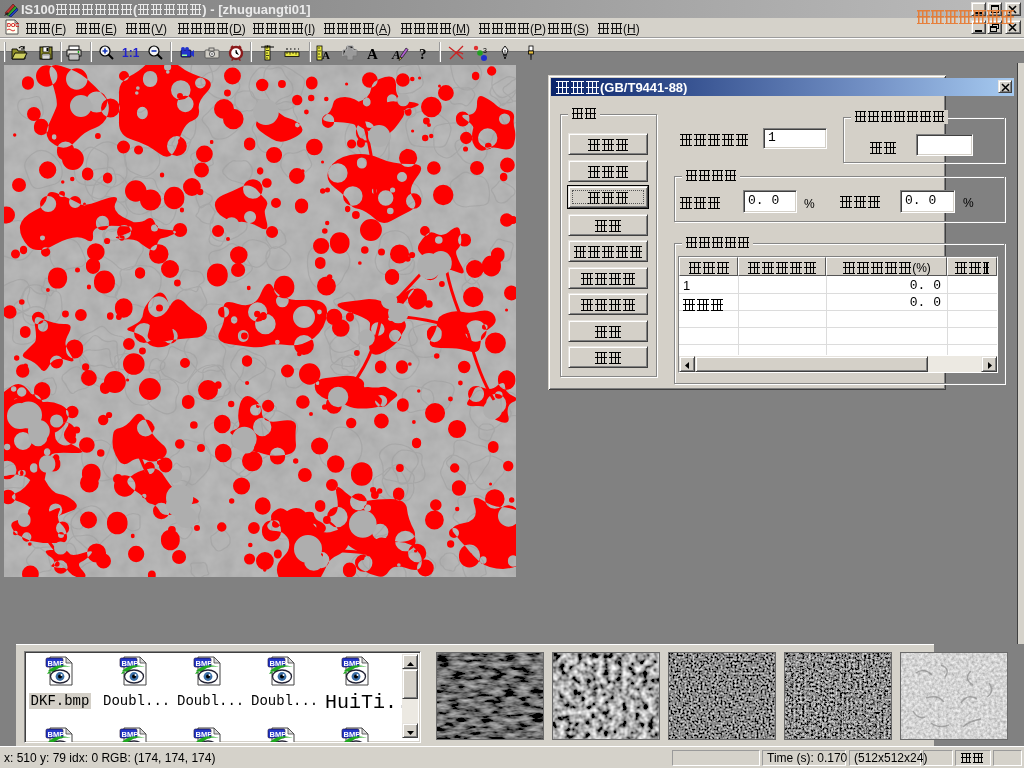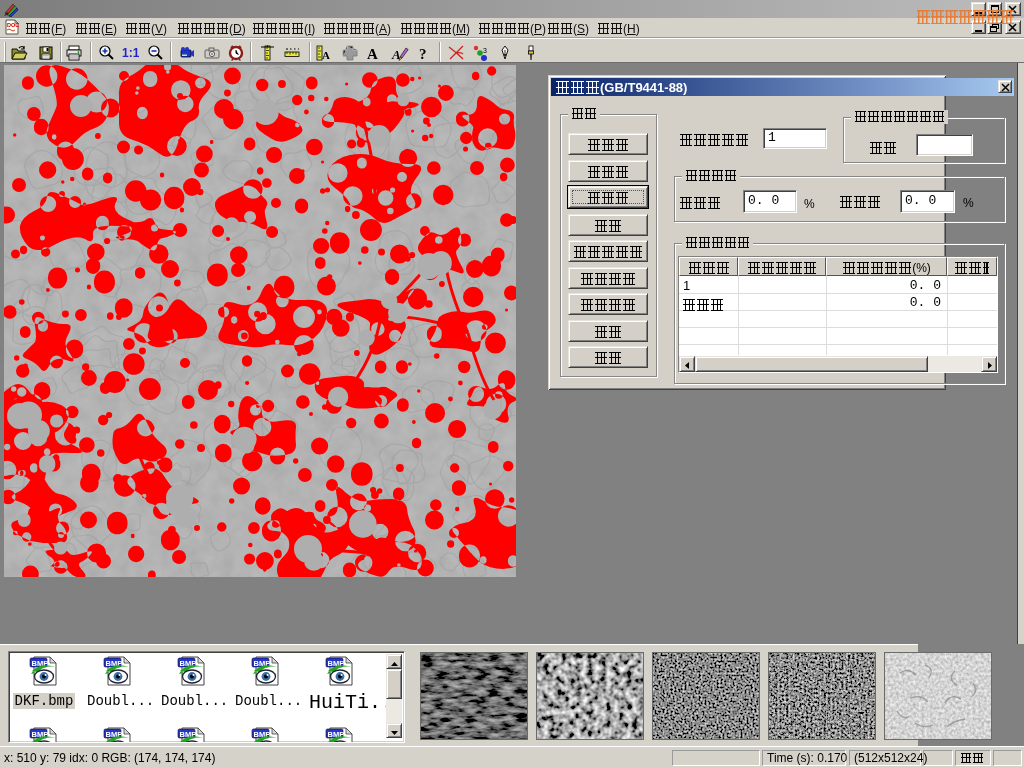--- a/index.html
+++ b/index.html
@@ -27,20 +27,21 @@
 .groove{border:1px solid #868686;box-shadow:inset 1px 1px 0 #fff,1px 1px 0 #fff}
 .glabel{position:absolute;top:-8px;left:7px;background:#d4d0c8;padding:0 3px;font-size:13px;line-height:14px;color:#000}
 </style><style>.hc{background:#d4d0c8;border:1px solid;border-color:#fff #555 #555 #fff;text-align:center;line-height:17px;overflow:hidden}</style></head><body>
 <div class="abs" style="left:0;top:0;width:1024px;height:18px;background:linear-gradient(90deg,#7d7d7d,#bcbcbc)">
 <svg class="abs" style="left:3px;top:1px" width="16" height="16" viewBox="0 0 16 16">
 <path d="M2 12 L10 3 L12 5 L4 14 Z" fill="#c03030" stroke="#400" stroke-width=".5"></path>
 <path d="M4 14 L12 5 L14 7 L6 15 Z" fill="#30a030" stroke="#040" stroke-width=".5"></path>
 <path d="M6 15 L14 7 L15 9 L8 16 Z" fill="#2040c0" stroke="#004" stroke-width=".5"></path>
 <path d="M1 15 L4 11 L6 13 Z" fill="#222"></path>
     </svg>
+<div class="abs" style="left:21px;top:2px;font-size:13px;font-weight:bold;color:#ebebeb;white-space:nowrap">IS100<i class="g "></i><i class="g "></i><i class="g "></i><i class="g "></i><i class="g "></i><i class="g "></i>(<i class="g "></i><i class="g "></i><i class="g "></i><i class="g "></i><i class="g "></i>) - [zhuguangti01]</div>
 <div class="abs btn3d" style="left:971px;top:2px;width:15px;height:14px">
       <div class="abs" style="left:3px;top:9px;width:7px;height:2px;background:#000"></div>
     </div>
     <div class="abs btn3d" style="left:987px;top:2px;width:15px;height:14px">
       <div class="abs" style="left:3px;top:2px;width:8px;height:8px;border:1px solid #000;border-top-width:2px"></div>
     </div>
     <div class="abs btn3d" style="left:1005px;top:2px;width:16px;height:14px">
       <svg class="abs" style="left:2px;top:2px" width="9" height="9" viewBox="0 0 9 9">
         <path d="M1 1 L8 8 M8 1 L1 8" stroke="#000" stroke-width="1.6"></path>
       </svg>
@@ -69,21 +70,21 @@
     <div class="abs btn3d" style="left:987px;top:2px;width:15px;height:14px">
       <div class="abs" style="left:4px;top:2px;width:7px;height:6px;border:1px solid #000;border-top-width:2px"></div>
       <div class="abs" style="left:2px;top:5px;width:7px;height:6px;border:1px solid #000;border-top-width:2px;background:#d4d0c8"></div>
     </div>
     <div class="abs btn3d" style="left:1005px;top:2px;width:16px;height:14px">
       <svg class="abs" style="left:2px;top:2px" width="9" height="9" viewBox="0 0 9 9">
         <path d="M1 1 L8 8 M8 1 L1 8" stroke="#000" stroke-width="1.6"></path>
       </svg>
     </div>
 </div>
-<div class="abs" style="left:0;top:38px;width:1024px;height:25px;background:#d5d2ca;border-bottom:1px solid #6e6e6e;border-top:1px solid #fff">
+<div class="abs" style="left:0;top:38px;width:1024px;height:14px;background:#d5d2ca;border-bottom:1px solid #6e6e6e;border-top:1px solid #fff">
 <div class="abs" style="left:4px;top:3px;width:2px;height:20px;border-left:1px solid #fff;border-right:1px solid #9a9a9a"></div>
 <div class="abs" style="left:60px;top:3px;width:2px;height:20px;border-left:1px solid #9a9a9a;border-right:1px solid #fff"></div>
     <div class="abs" style="left:90px;top:3px;width:2px;height:20px;border-left:1px solid #9a9a9a;border-right:1px solid #fff"></div>
     <div class="abs" style="left:170px;top:3px;width:2px;height:20px;border-left:1px solid #9a9a9a;border-right:1px solid #fff"></div>
     <div class="abs" style="left:250px;top:3px;width:2px;height:20px;border-left:1px solid #9a9a9a;border-right:1px solid #fff"></div>
     <div class="abs" style="left:309px;top:3px;width:2px;height:20px;border-left:1px solid #9a9a9a;border-right:1px solid #fff"></div>
     <div class="abs" style="left:439px;top:3px;width:2px;height:20px;border-left:1px solid #9a9a9a;border-right:1px solid #fff"></div>
     <svg class="abs" style="left:10px;top:5px" width="18" height="18" viewBox="0 0 18 18">
       <path d="M2 5 h5 l1 2 h7 v8 h-13 z" fill="#8f8f2a" stroke="#000" stroke-width=".9"></path>
       <path d="M2 15 l3 -6 h12 l-3 6 z" fill="#cfcf60" stroke="#000" stroke-width=".9"></path>
@@ -269,21 +270,21 @@
               <path d="M5 0 L1 3.5 L5 7 z" fill="#000"></path>
             </svg></div>
 <div class="abs btn3d" style="left:16px;top:0;width:233px;height:16px"></div>
 <div class="abs btn3d" style="left:302px;top:0;width:16px;height:16px;text-align:center;line-height:14px"><svg width="7" height="7" viewBox="0 0 7 7">
               <path d="M2 0 L6 3.5 L2 7 z" fill="#000"></path>
             </svg></div>
 </div>
       </div>
 </div>
 </div>
-<div class="abs" style="left:0;top:644px;width:918px;height:102px;background:#d5d2ca;border-top:1px solid #fff">
+<div class="abs" style="left:16px;top:644px;width:918px;height:102px;background:#d5d2ca;border-top:1px solid #fff">
 <div class="abs sunk" style="left:8px;top:6px;width:397px;height:92px;overflow:hidden">
 <div class="abs" style="left:2px;top:3px;width:66px;text-align:center">
 <div style="display:inline-block"><svg width="34" height="32" viewBox="0 0 34 32">
 <path d="M7 2 h16 l6 6 v22 h-22 z" fill="#fff" stroke="#444" stroke-width="1"></path>
 <path d="M23 2 l6 6 h-6 z" fill="#d8d8d8" stroke="#444" stroke-width=".8"></path>
 <rect x="3" y="3" width="17" height="9" rx="1.5" fill="#2438c8" stroke="#102" stroke-width=".6"></rect>
 <text x="4.6" y="10.5" font-size="7.5" font-weight="bold" fill="#fff" font-family="Liberation Sans">BMP</text>
 <path d="M5 16 q9 -9 23 -4 q-11 -2 -17 5 z" fill="#1fa81f"></path>
 <path d="M6 16 l-2 3 l4 -1 z" fill="#22aa22"></path>
 <ellipse cx="17" cy="21.5" rx="9.5" ry="6.5" fill="#fff" stroke="#223" stroke-width="1.3"></ellipse>

